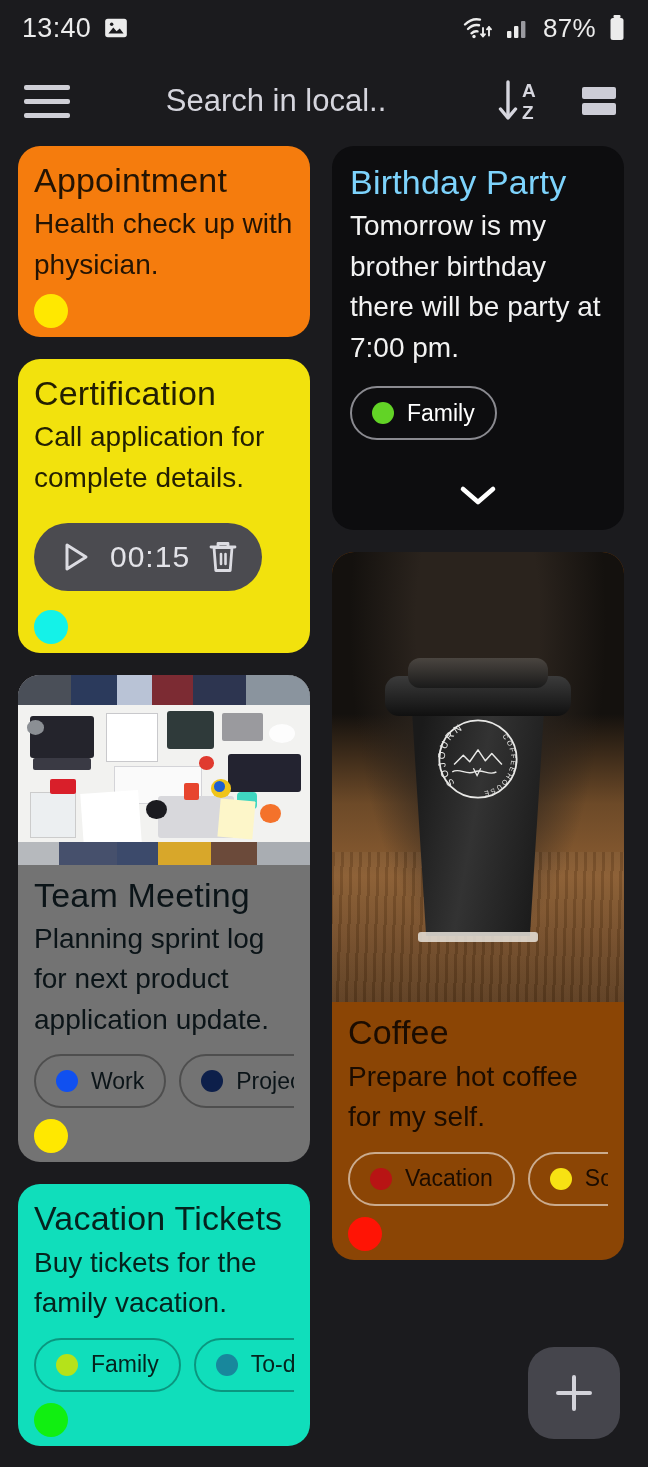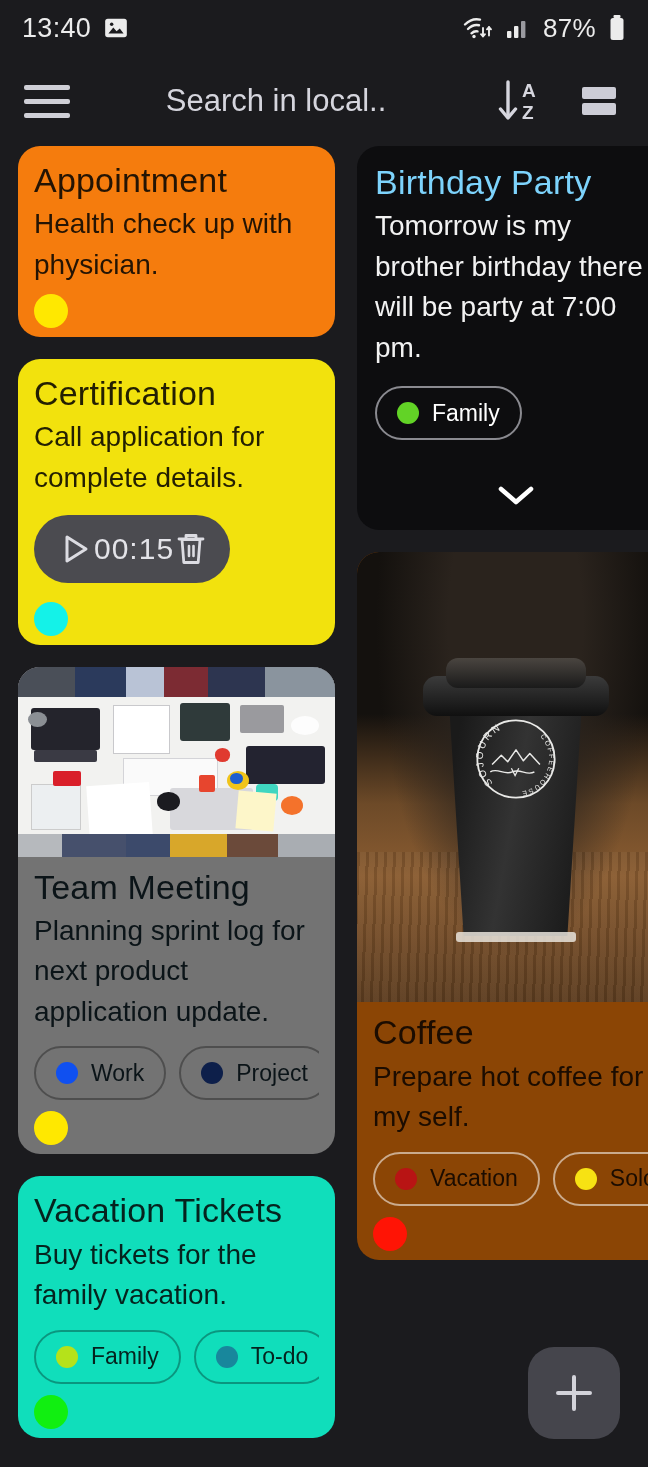--- a/index.html
+++ b/index.html
@@ -33,21 +33,21 @@
   .search-field{
     flex:1; text-align:center; color:#d5d5dd; font-size:31px; padding-right:10px;
   }
   .tb-btn{ width:58px; height:58px; display:flex; align-items:center; justify-content:center; cursor:pointer;}
 
   
   .board{
     position:absolute; left:0; top:146px; right:0; bottom:0;
     display:flex; gap:22px; padding:0 18px;
   }
-  .col{ width:317px; display:flex; flex-direction:column; gap:22px; }
+  .col{ width:292px; display:flex; flex-direction:column; gap:22px; }
 
   .card{
     border-radius:22px; overflow:hidden; position:relative;
     padding:14px 16px 0 16px; cursor:pointer;
   }
   .card.dark{ background:#0d0d0f; padding:16px 18px 0 18px;}
   .card-title{ font-size:34px; line-height:1.18; letter-spacing:.2px; }
   .card-body{ font-size:28px; line-height:1.45; margin-top:4px; }
   .dark .card-title{ color:#7dd3fc; }
   .dark .card-body{ color:#f2f2f2; }
@@ -113,23 +113,23 @@
   .logo-circ{
     position:absolute; left:50%; top:46%; transform:translate(-50%,-50%);
     width:92px; height:92px;
   }
   .woodlines{ position:absolute; left:0; right:0; bottom:0; height:150px;
     background:repeating-linear-gradient(92deg, rgba(0,0,0,.16) 0 3px, rgba(255,255,255,.05) 3px 9px);
     opacity:.7;}
 
   
   .audio{
-    display:inline-flex; align-items:center; 
+    display:inline-flex; align-items:center; gap:16px;
     background:#4b4b50; border-radius:34px; height:68px;
-    padding:0 22px; margin-top:16px; width:max-content;
+    padding:0 22px; margin-top:24px; width:max-content;
   }
   .audio-time{ color:#e3e3e8; font-size:30px; letter-spacing:1px;}
 
   
   .fab{
     position:absolute; right:28px; bottom:28px;
     width:92px; height:92px; border-radius:26px;
     background:#45454c; display:flex; align-items:center; justify-content:center;
     cursor:pointer;
   }

